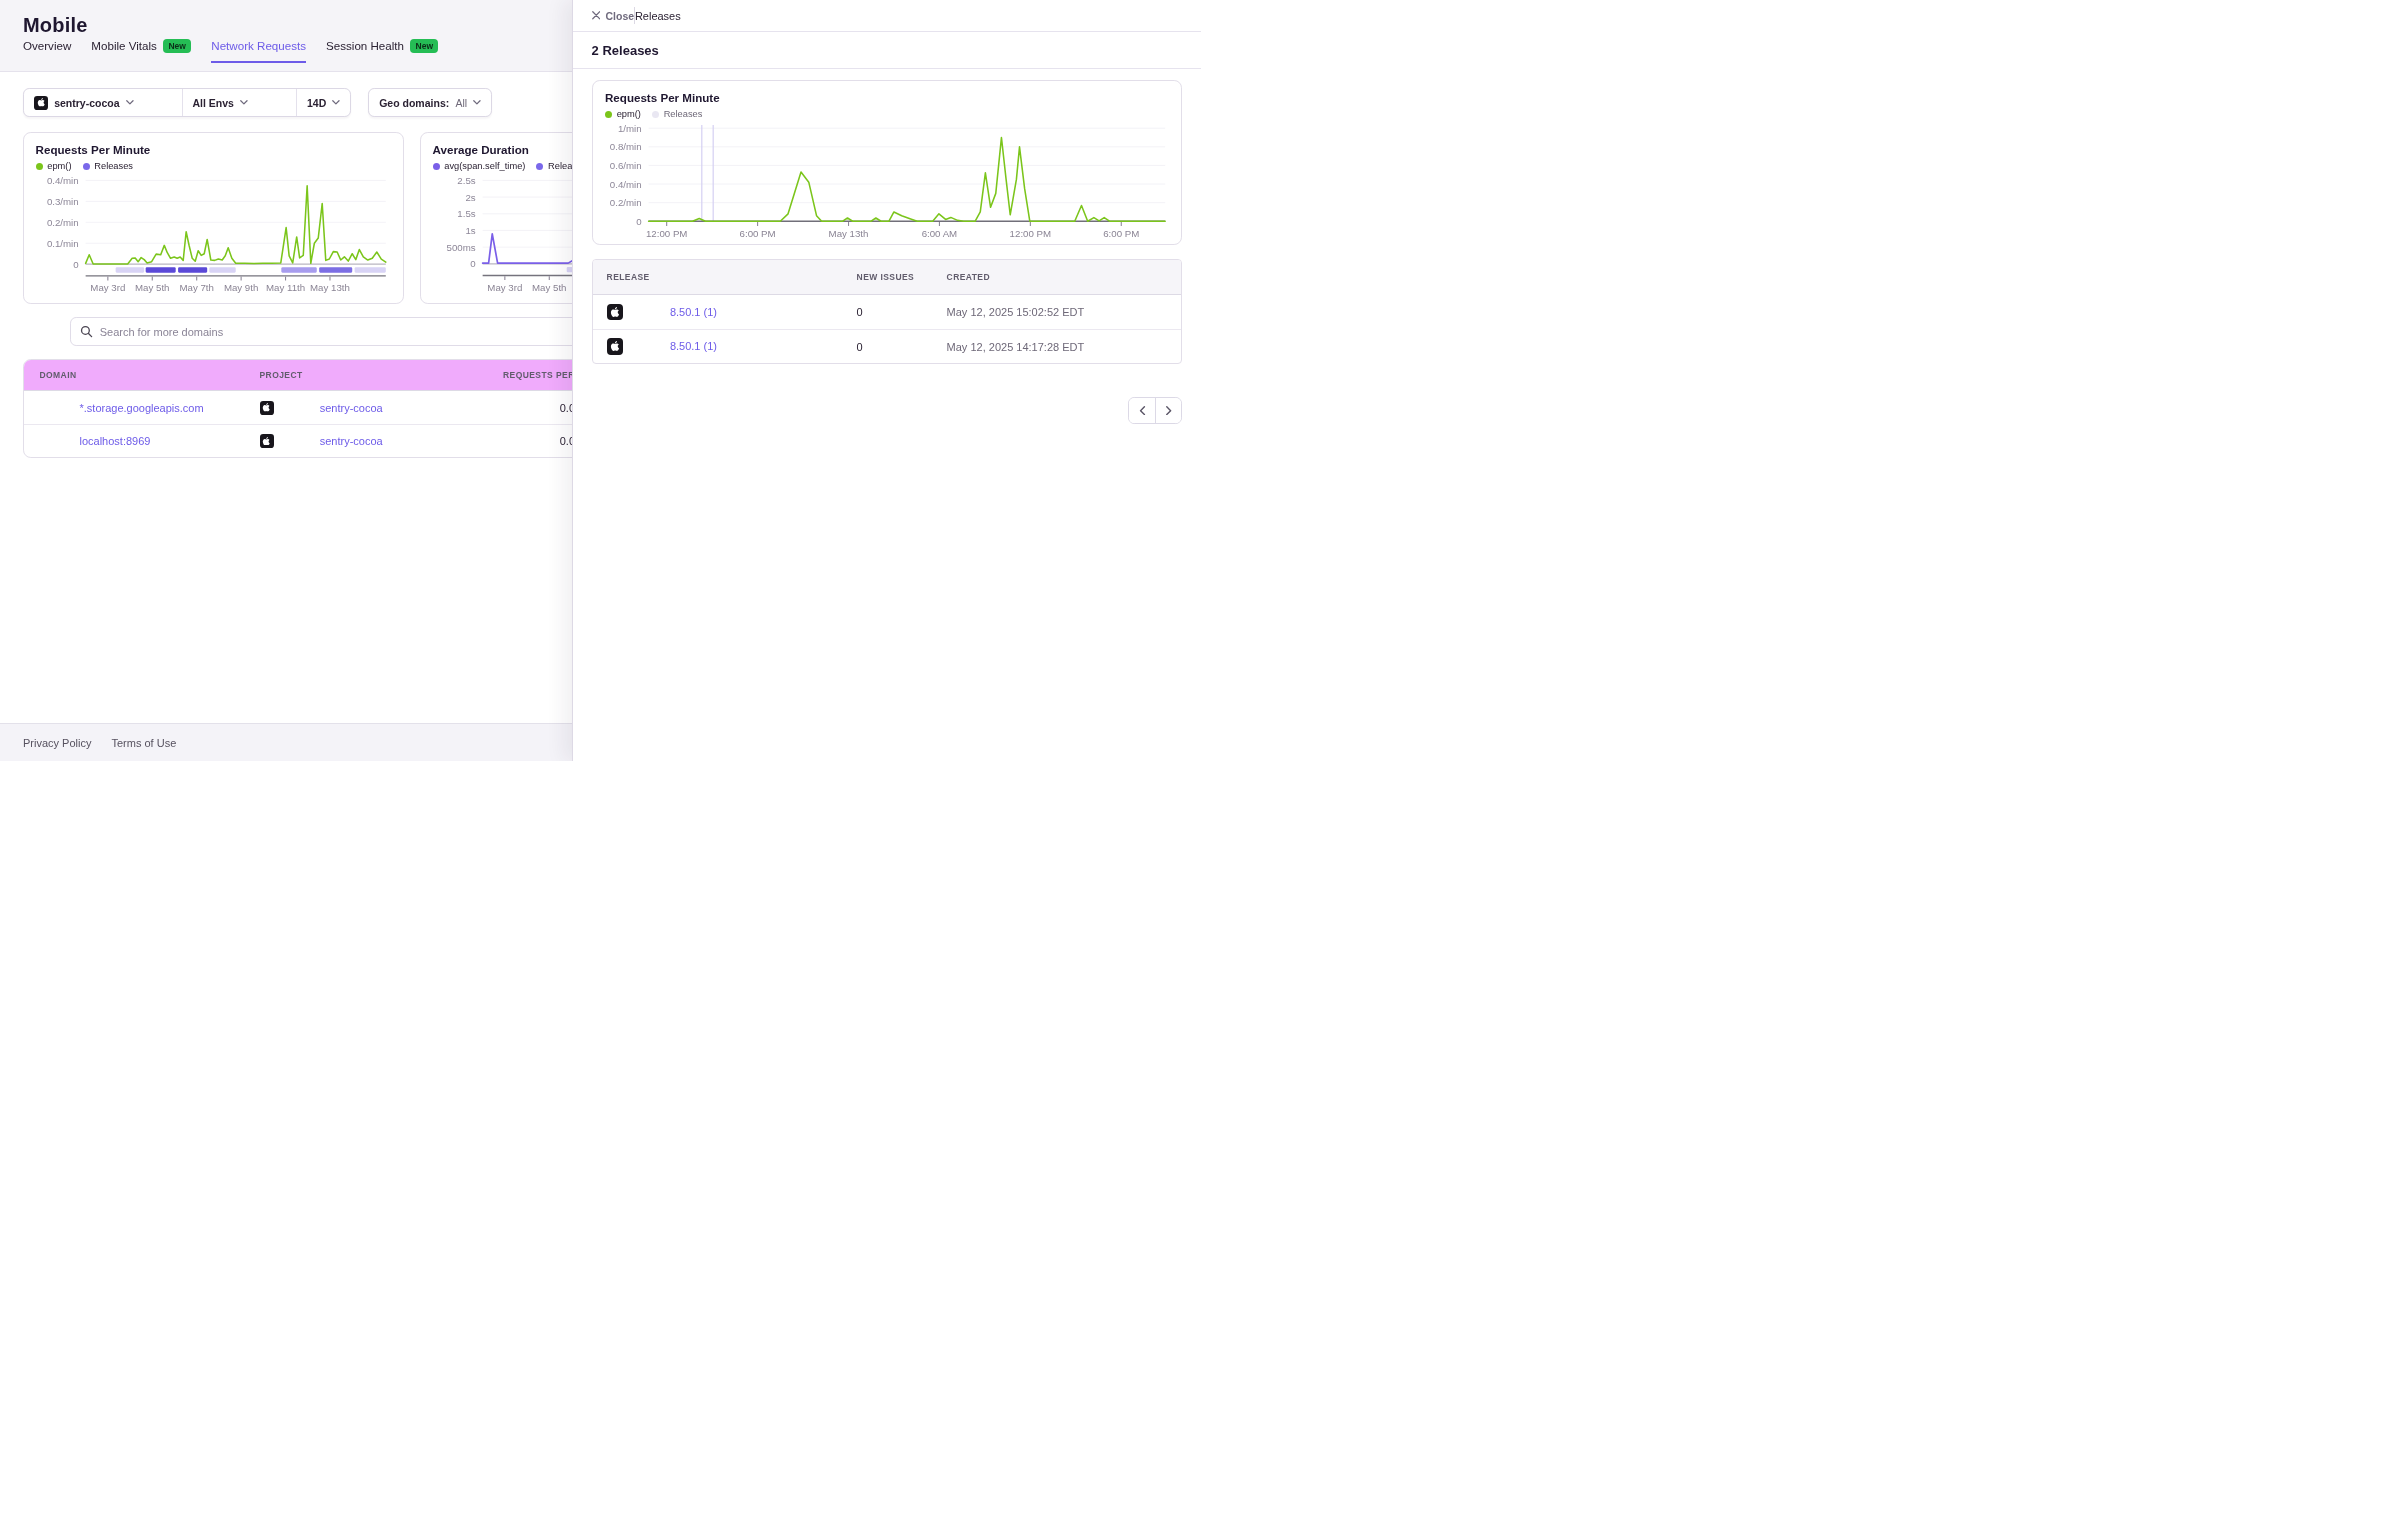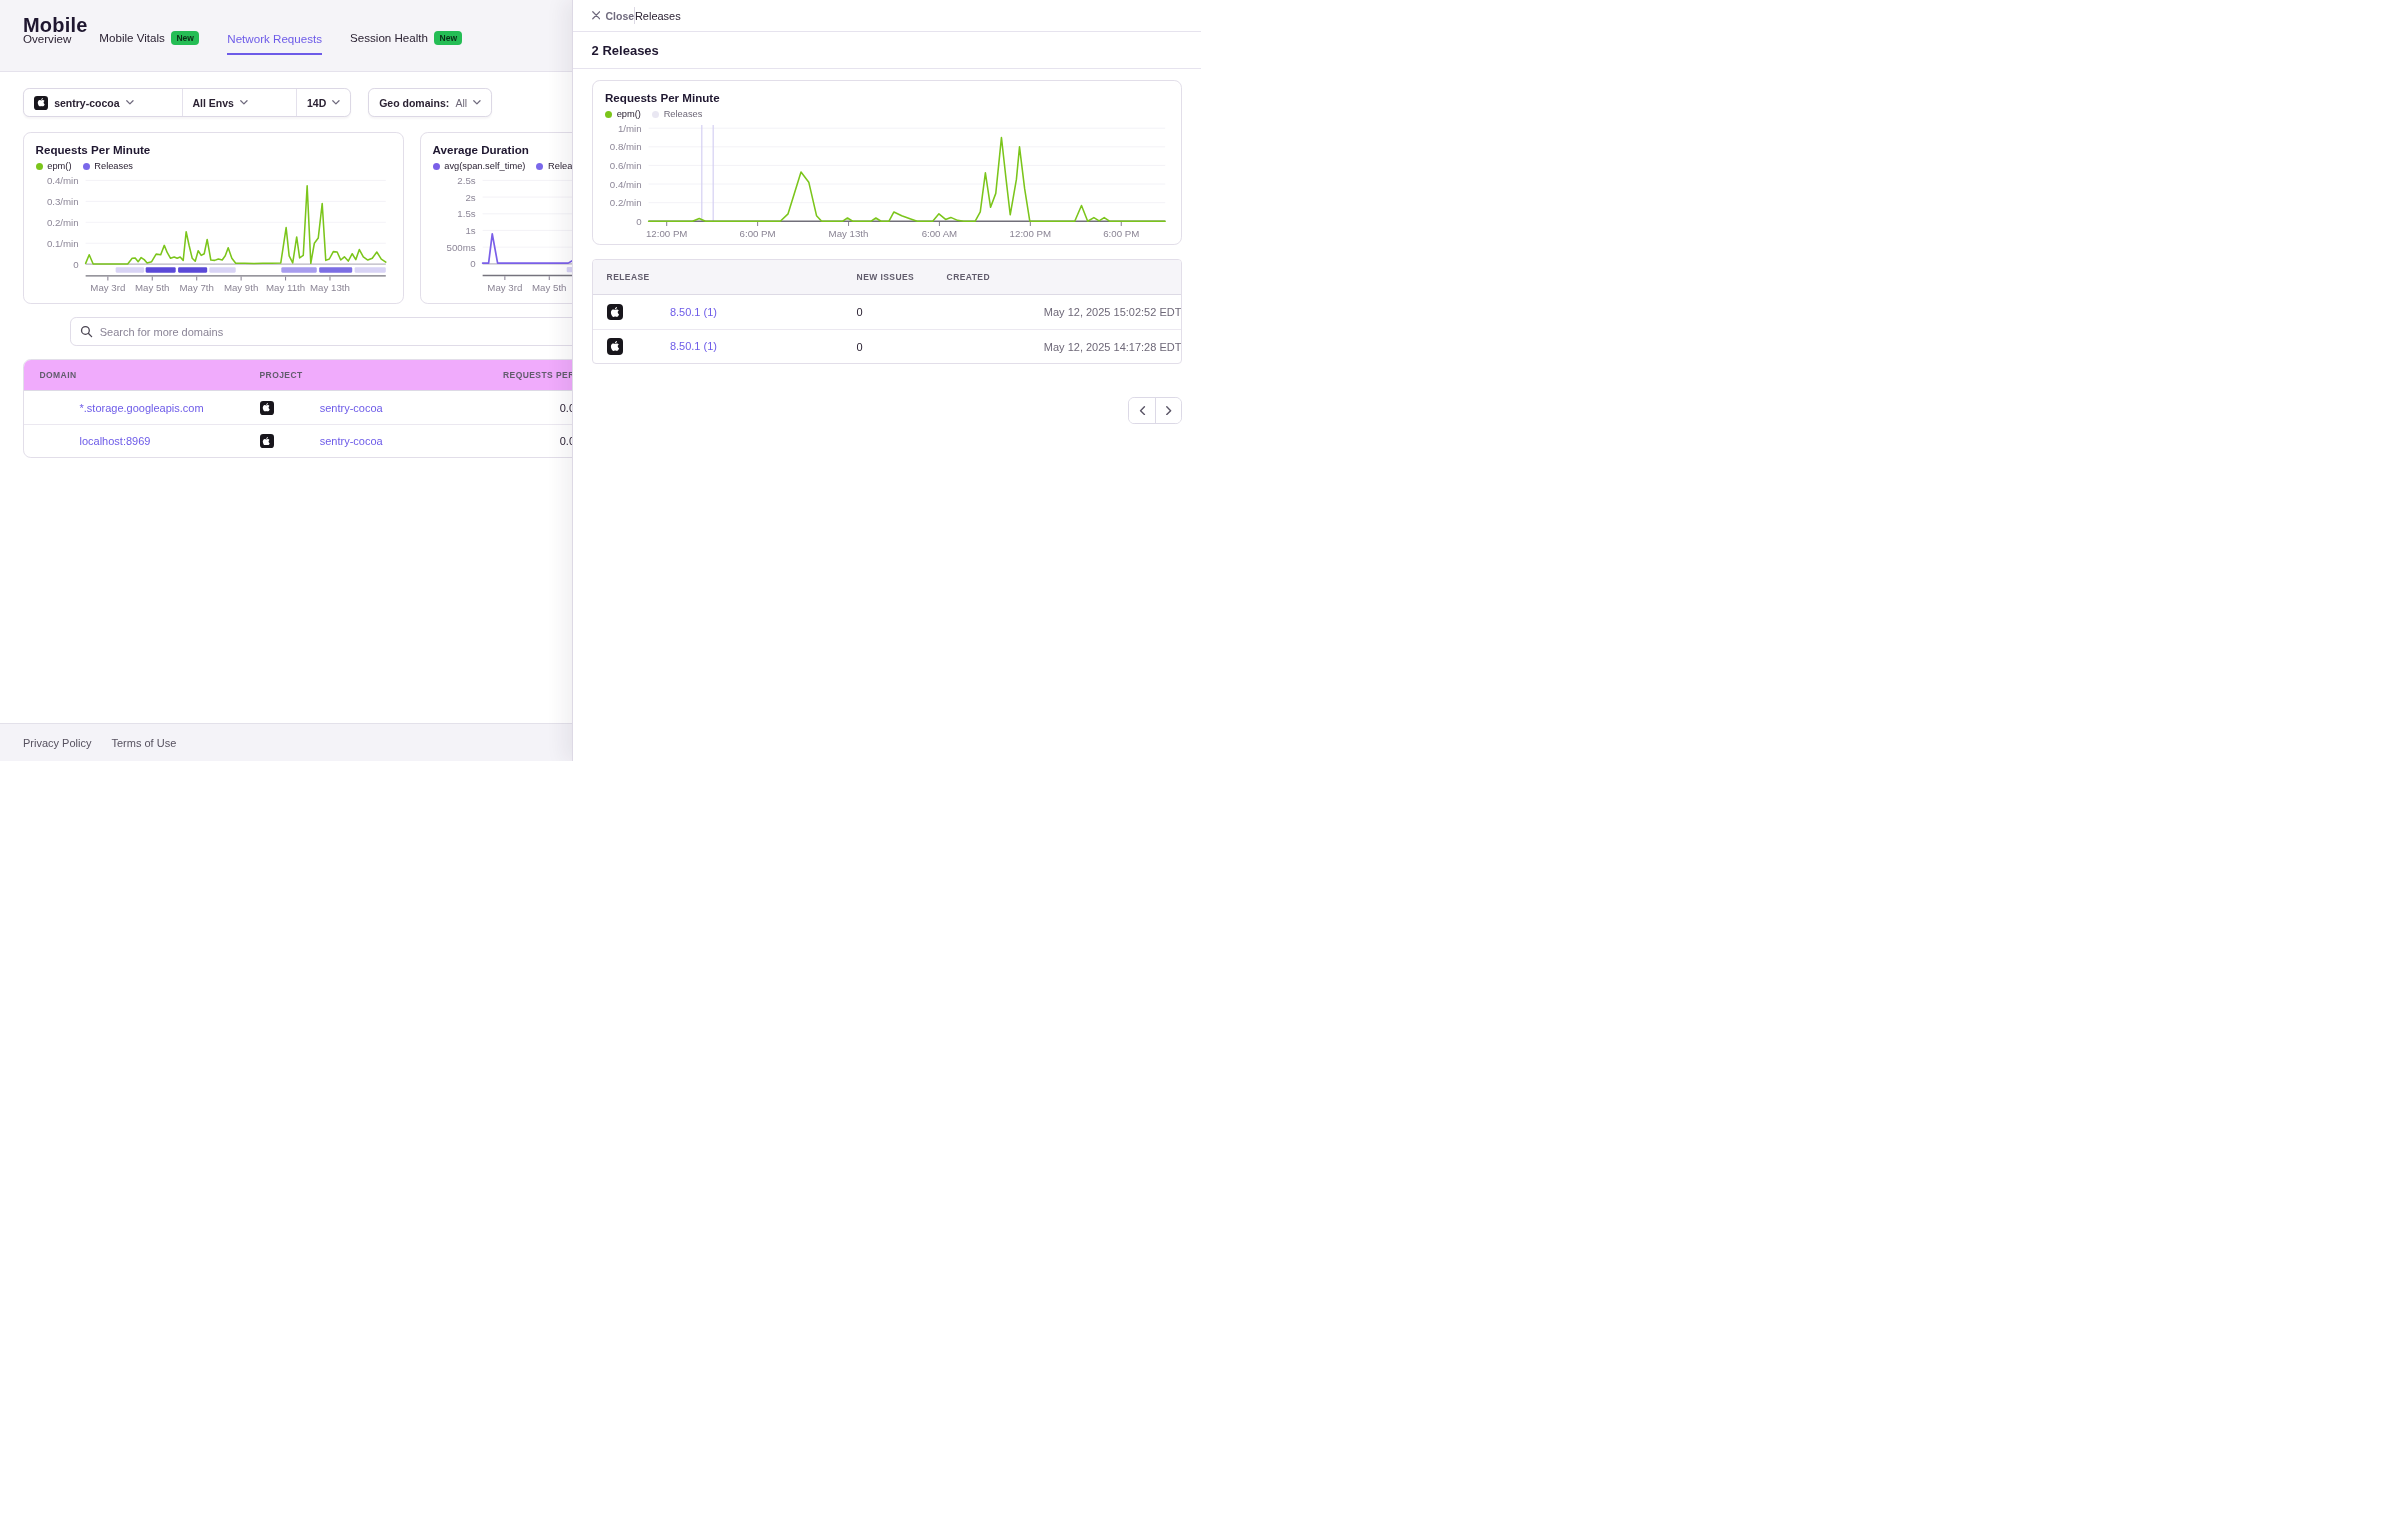--- a/index.html
+++ b/index.html
@@ -4,21 +4,21 @@
 <style>
   * { margin:0; padding:0; box-sizing:border-box; }
   html,body { background:#fff; }
   body { font-family:"Liberation Sans","DejaVu Sans",sans-serif; color:#2B2233; }
   .screen { position:relative; width:1201px; height:761px; background:#fff; overflow:hidden; }
 
   
   .page-header { position:absolute; left:0; top:0; width:100%; height:72px;
                  background:#F5F4F8; border-bottom:0.8px solid #E5E2EC; }
   .page-title { position:absolute; left:23px; top:14px; font-size:20px; font-weight:700; color:#1F1730; letter-spacing:0.2px; }
-  .tabs { position:absolute; left:23px; bottom:16px; display:flex; gap:28px; align-items:flex-end; }
+  .tabs { position:absolute; left:23px; bottom:8px; display:flex; gap:20px; }
   .tab { display:flex; align-items:center; gap:6.2px; font-size:11.6px; color:#2B2233;
          padding-bottom:8.5px; cursor:pointer; text-decoration:none; border-bottom:2.3px solid transparent; }
   .tab.active { color:#6D5BE8; border-bottom-color:#6D5BE8; font-weight:400; }
   .badge { background:#25BD55; color:#0B2E18; font-size:8.5px; font-weight:700;
            padding:1.6px 5.4px; border-radius:3.9px; line-height:1.2; }
 
   
   .filter-row { position:absolute; left:23px; top:88px; display:flex; gap:17px; }
   .btn-group { display:inline-flex; align-items:stretch; background:#fff; border:0.8px solid #DCD8E5;
                border-radius:6.2px; box-shadow:0 1.6px 1.6px rgba(43,34,51,.04); height:29px; }
@@ -87,21 +87,21 @@
   .releases-table { margin:14px 18.6px 0; border:0.8px solid #E2DEE9; border-radius:4px;
                     overflow:hidden; background:#fff; }
   .r-head { display:grid; grid-template-columns:250px 90px 1fr; background:#F6F5F9;
             border-bottom:0.8px solid #DDDAE5; height:35px; align-items:center; }
   .r-head > div { font-size:8.5px; font-weight:700; letter-spacing:.05em; color:#615C6C;
                   text-transform:uppercase; padding-left:14px; }
   .r-row { display:grid; grid-template-columns:250px 90px 1fr; height:34px; align-items:center; }
   .r-row + .r-row { border-top:0.8px solid #EBE8F0; }
   .r-row > div { padding-left:14px; font-size:11px; }
   .cell-release { display:flex; align-items:center; gap:7px; }
-  .cell-created { color:#6E6878;text-align:right; }
+  .cell-created { color:#6E6878; }
   .pager { position:absolute; right:18.6px; top:397px; display:inline-flex; border:0.8px solid #DCD9E6;
            border-radius:6.2px; overflow:hidden; background:#fff; }
   .pager button { width:26px; height:25px; background:#fff; border:none; display:flex;
                   align-items:center; justify-content:center; cursor:pointer; }
   .pager button + button { border-left:0.8px solid #DCD9E6; }
 </style>
 </head>
 <body>
 
 <svg width="0" height="0" style="position:absolute">

